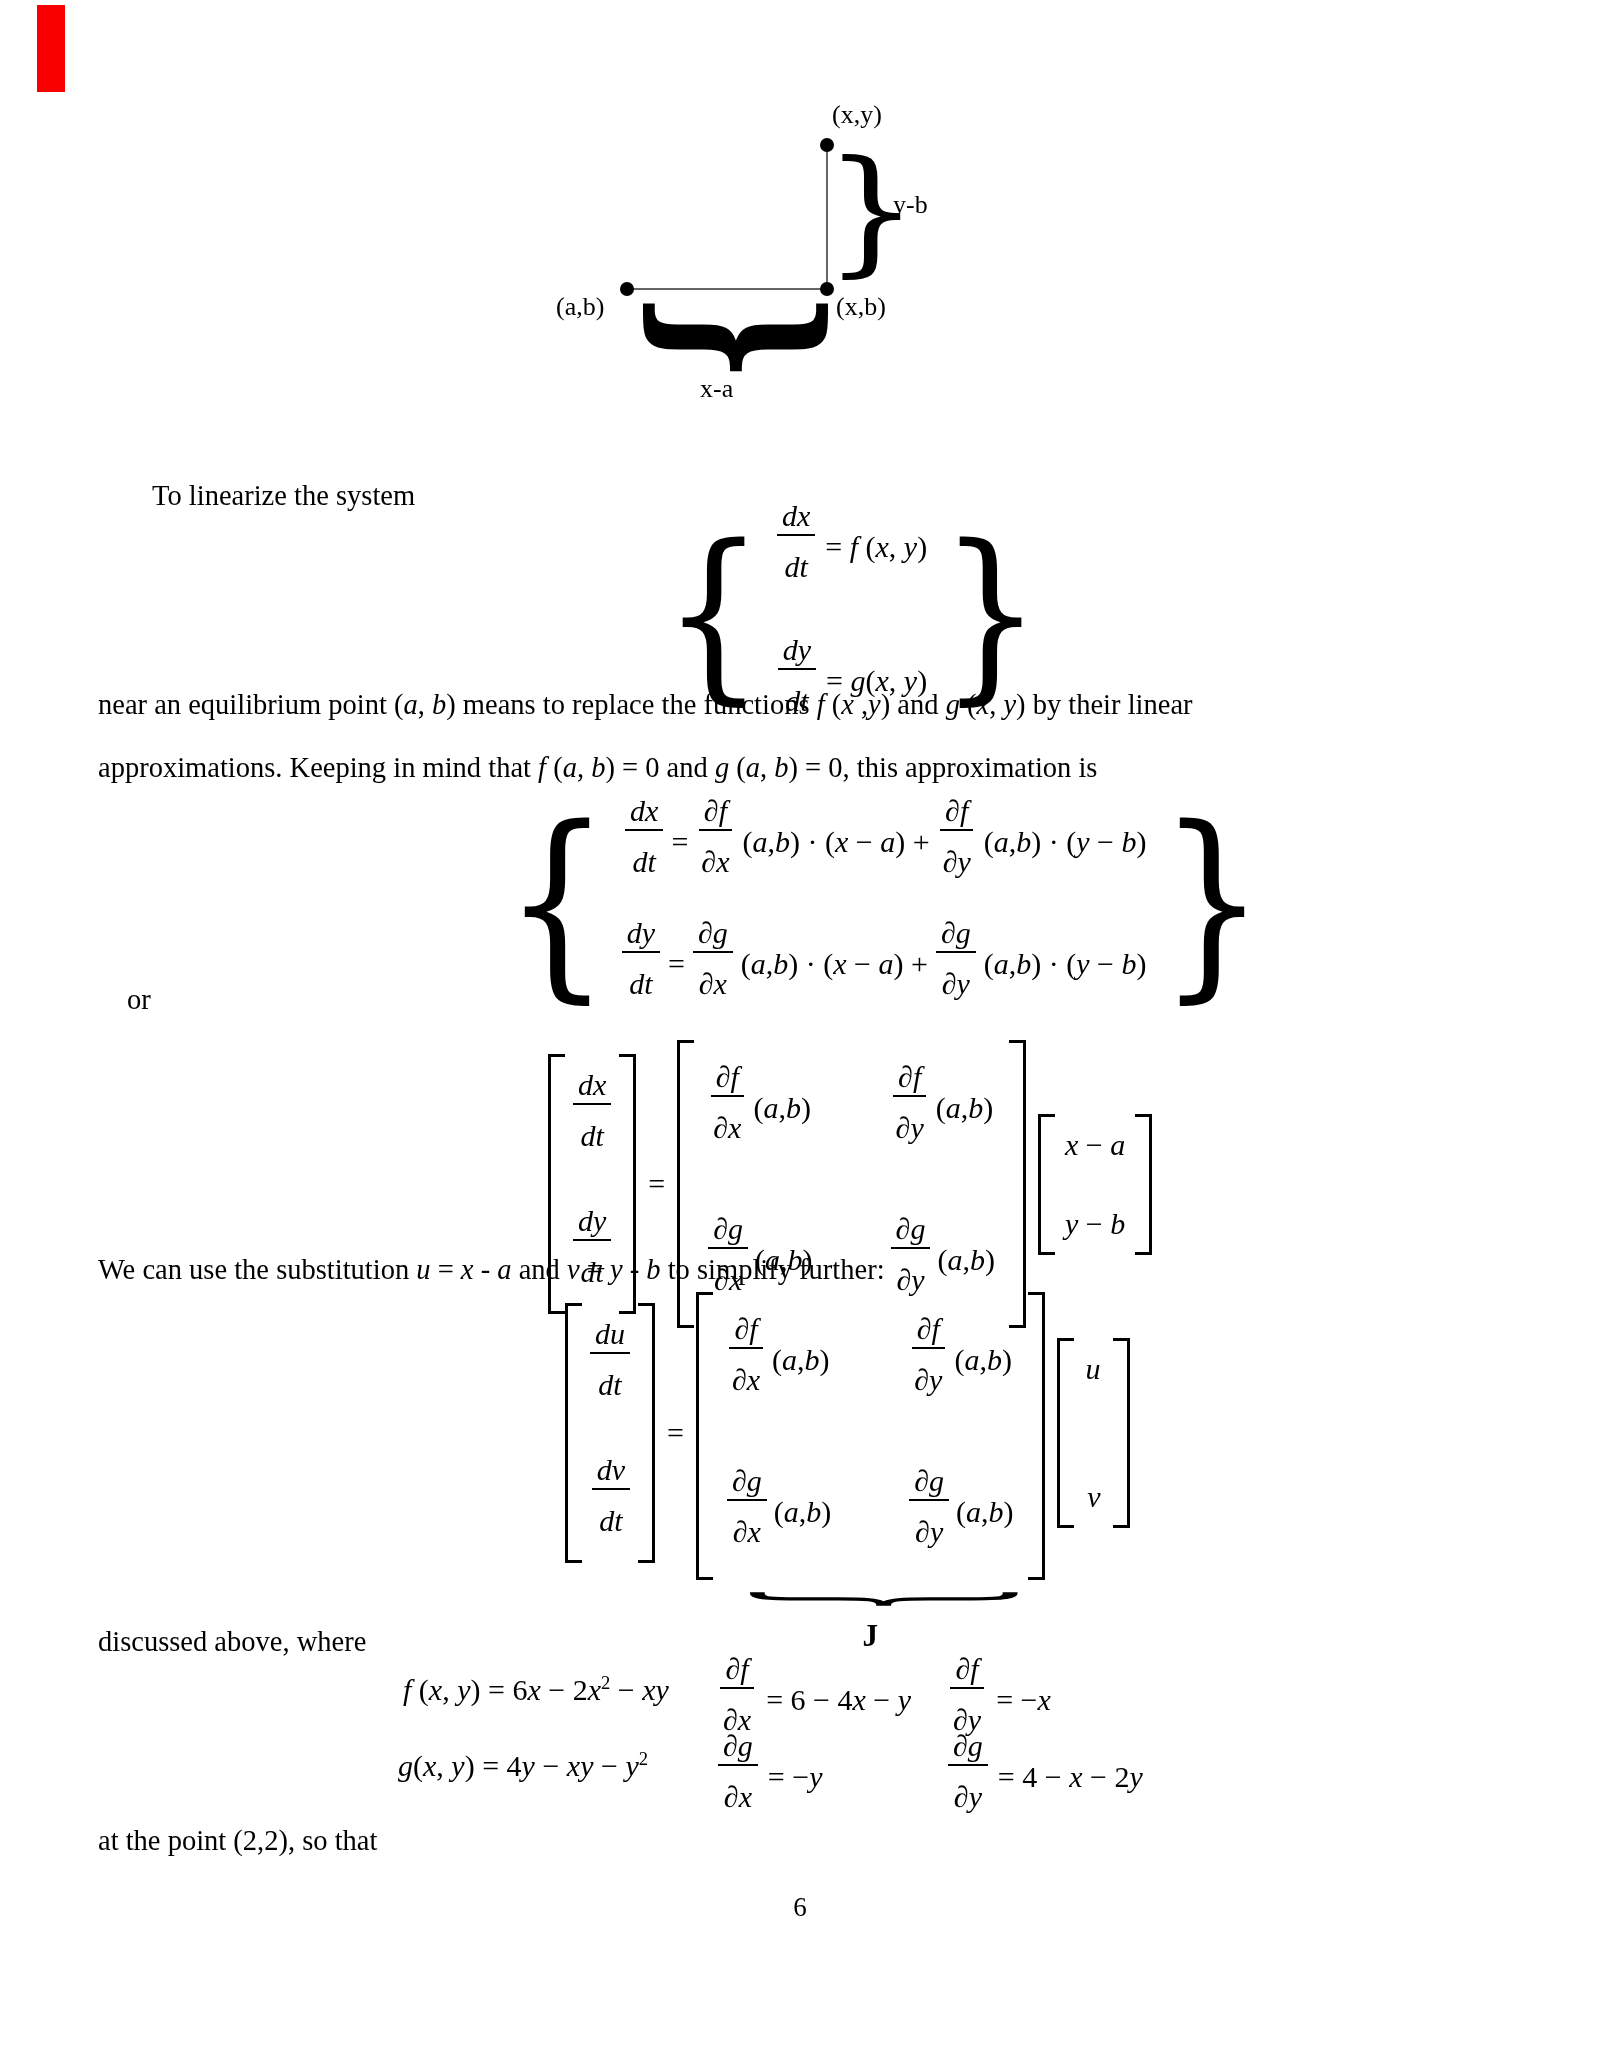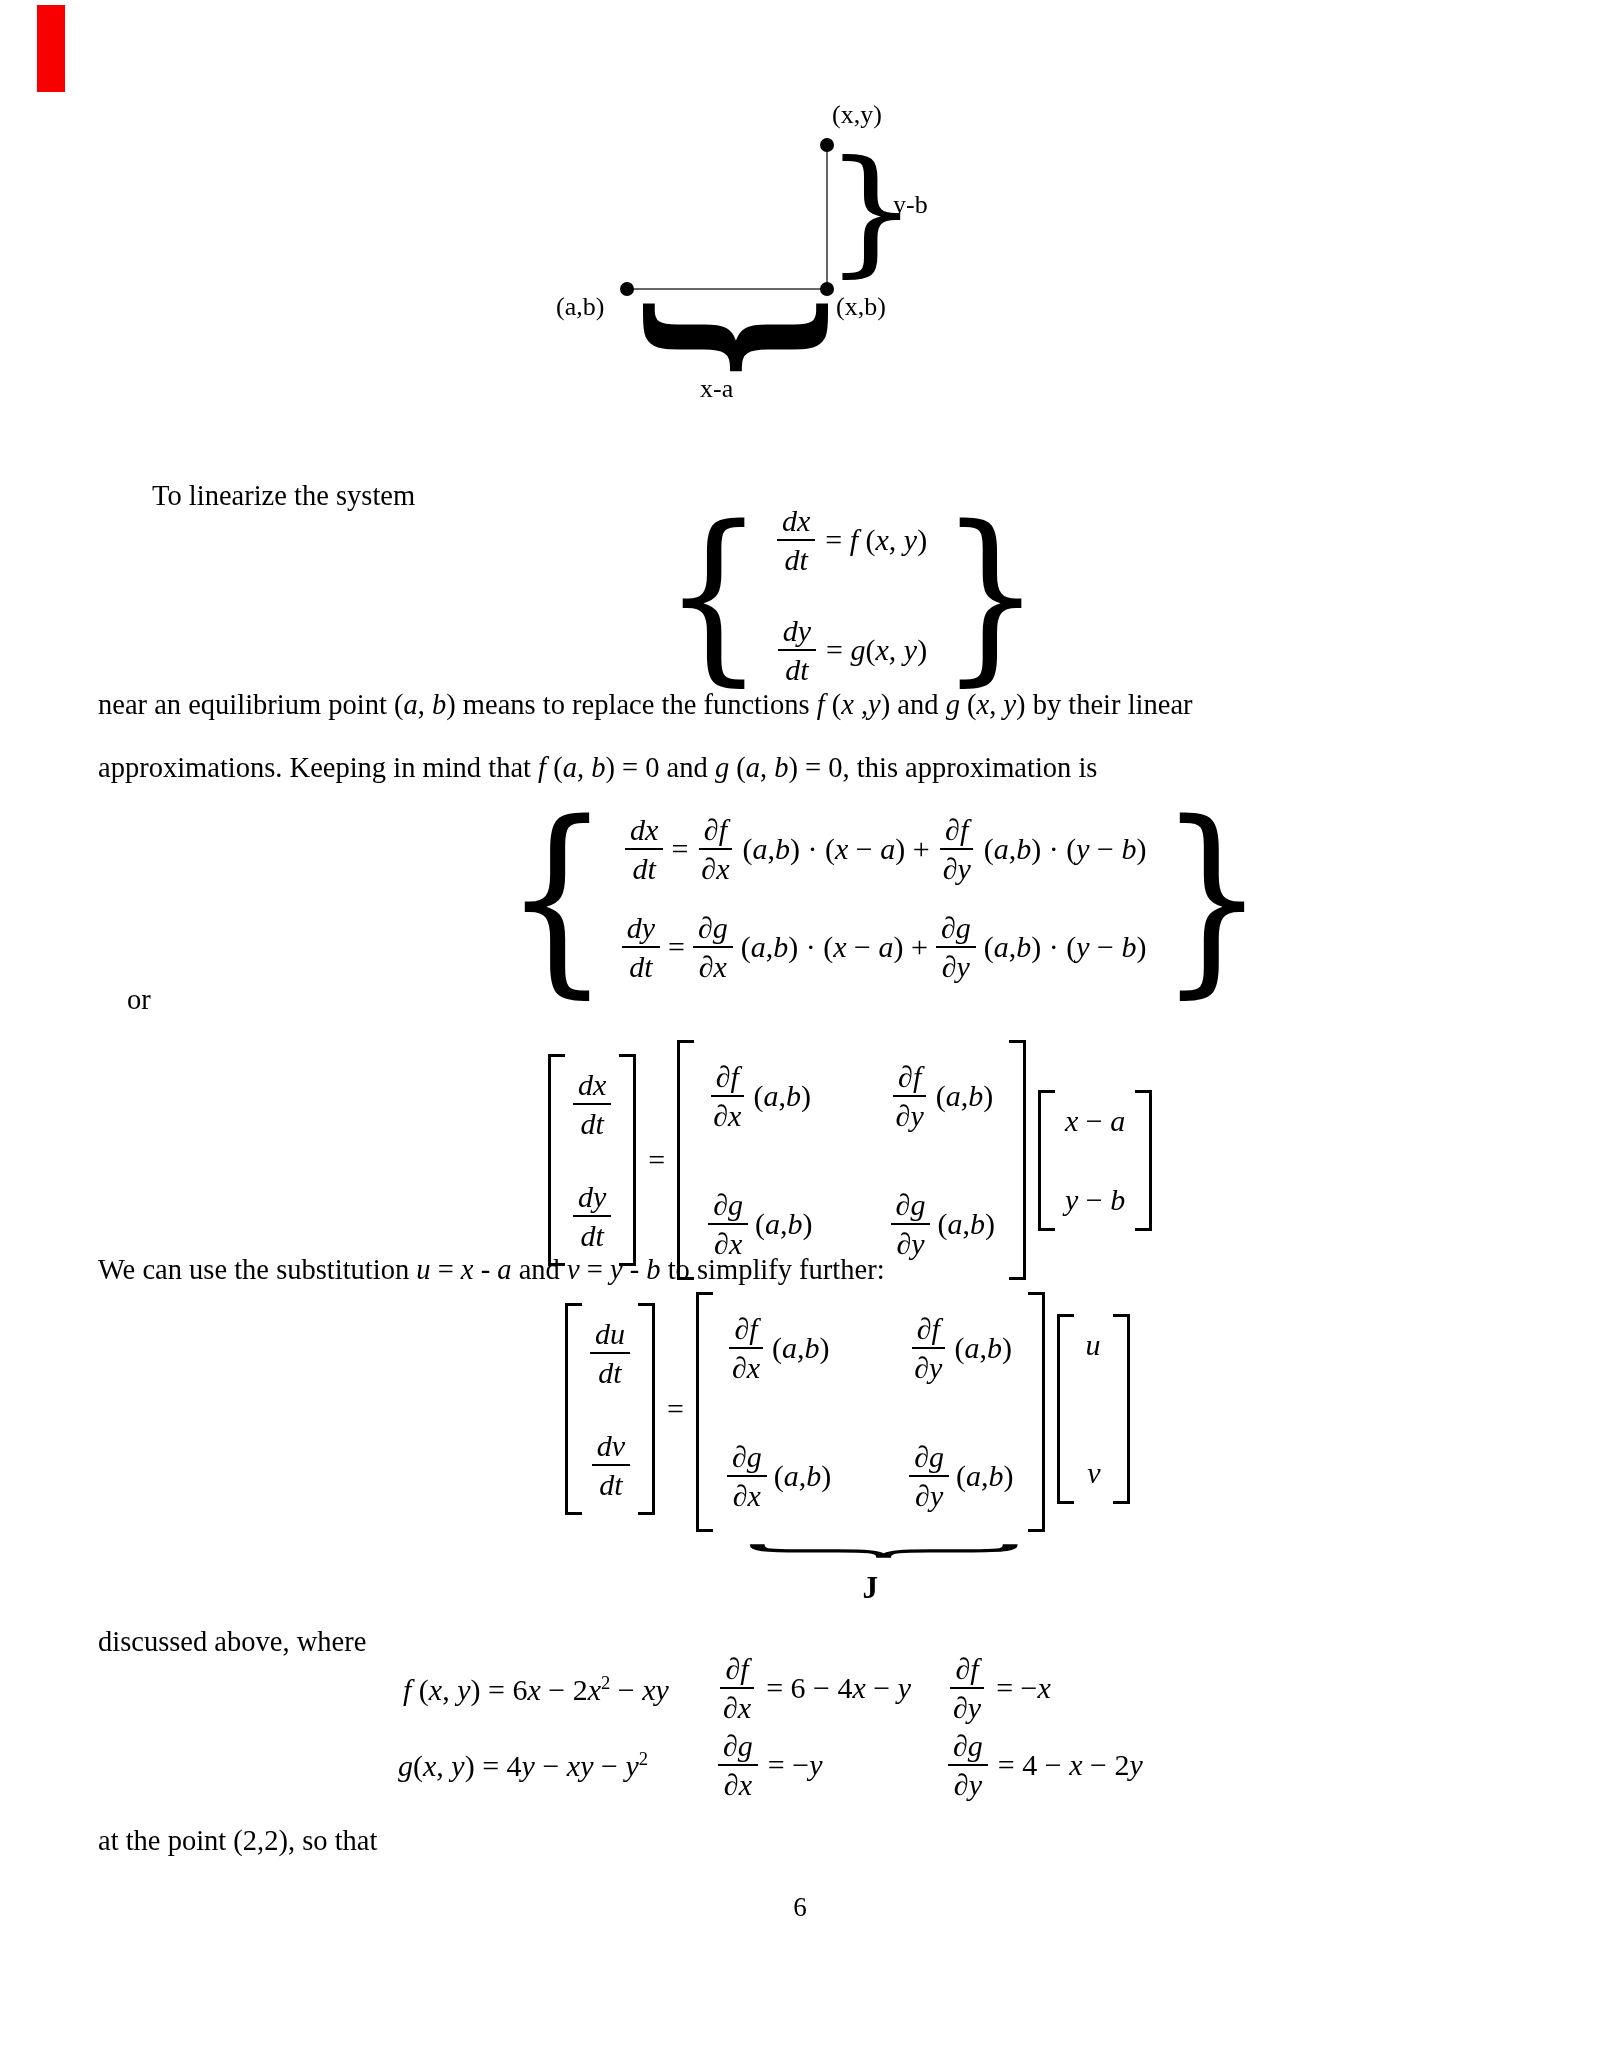--- a/index.html
+++ b/index.html
@@ -4,21 +4,21 @@
 <style>
   html,body{margin:0;padding:0;background:#ffffff;}
   .page{position:relative;width:1600px;height:2071px;background:#fff;color:#000;
         font-family:"Liberation Serif","DejaVu Serif",serif;overflow:hidden;}
   .abs{position:absolute;}
   .body-text{font-size:28.5px;line-height:47px;white-space:nowrap;}
   .math{font-size:30px;white-space:nowrap;}
   .mrow{display:flex;align-items:center;gap:10px;white-space:nowrap;}
   .frac{display:inline-flex;flex-direction:column;align-items:center;font-style:italic;}
   .frac .top{padding:0 5px;line-height:37px;border-bottom:2.5px solid #000;}
-  .frac .bot{padding:0 5px;line-height:37px;}
+  .frac .bot{padding:12px 5px;line-height:37px;}
   .cbrace{font-family:"DejaVu Serif",serif;line-height:1;display:block;}
   .brace-wrap{display:flex;align-items:center;justify-content:center;overflow:visible;}
   .vb-l{width:14px;align-self:stretch;border:3px solid #000;border-right:none;}
   .vb-r{width:14px;align-self:stretch;border:3px solid #000;border-left:none;}
   .vbrack{display:flex;align-items:stretch;}
   .vstack{display:flex;flex-direction:column;align-items:flex-end;justify-content:center;}
   .g22{display:grid;grid-template-columns:auto auto;column-gap:78px;row-gap:52px;
        padding:18px 14px;align-items:center;}
   .cell{display:flex;align-items:center;gap:7px;}
   .dot{position:absolute;width:14px;height:14px;border-radius:50%;background:#000;}

